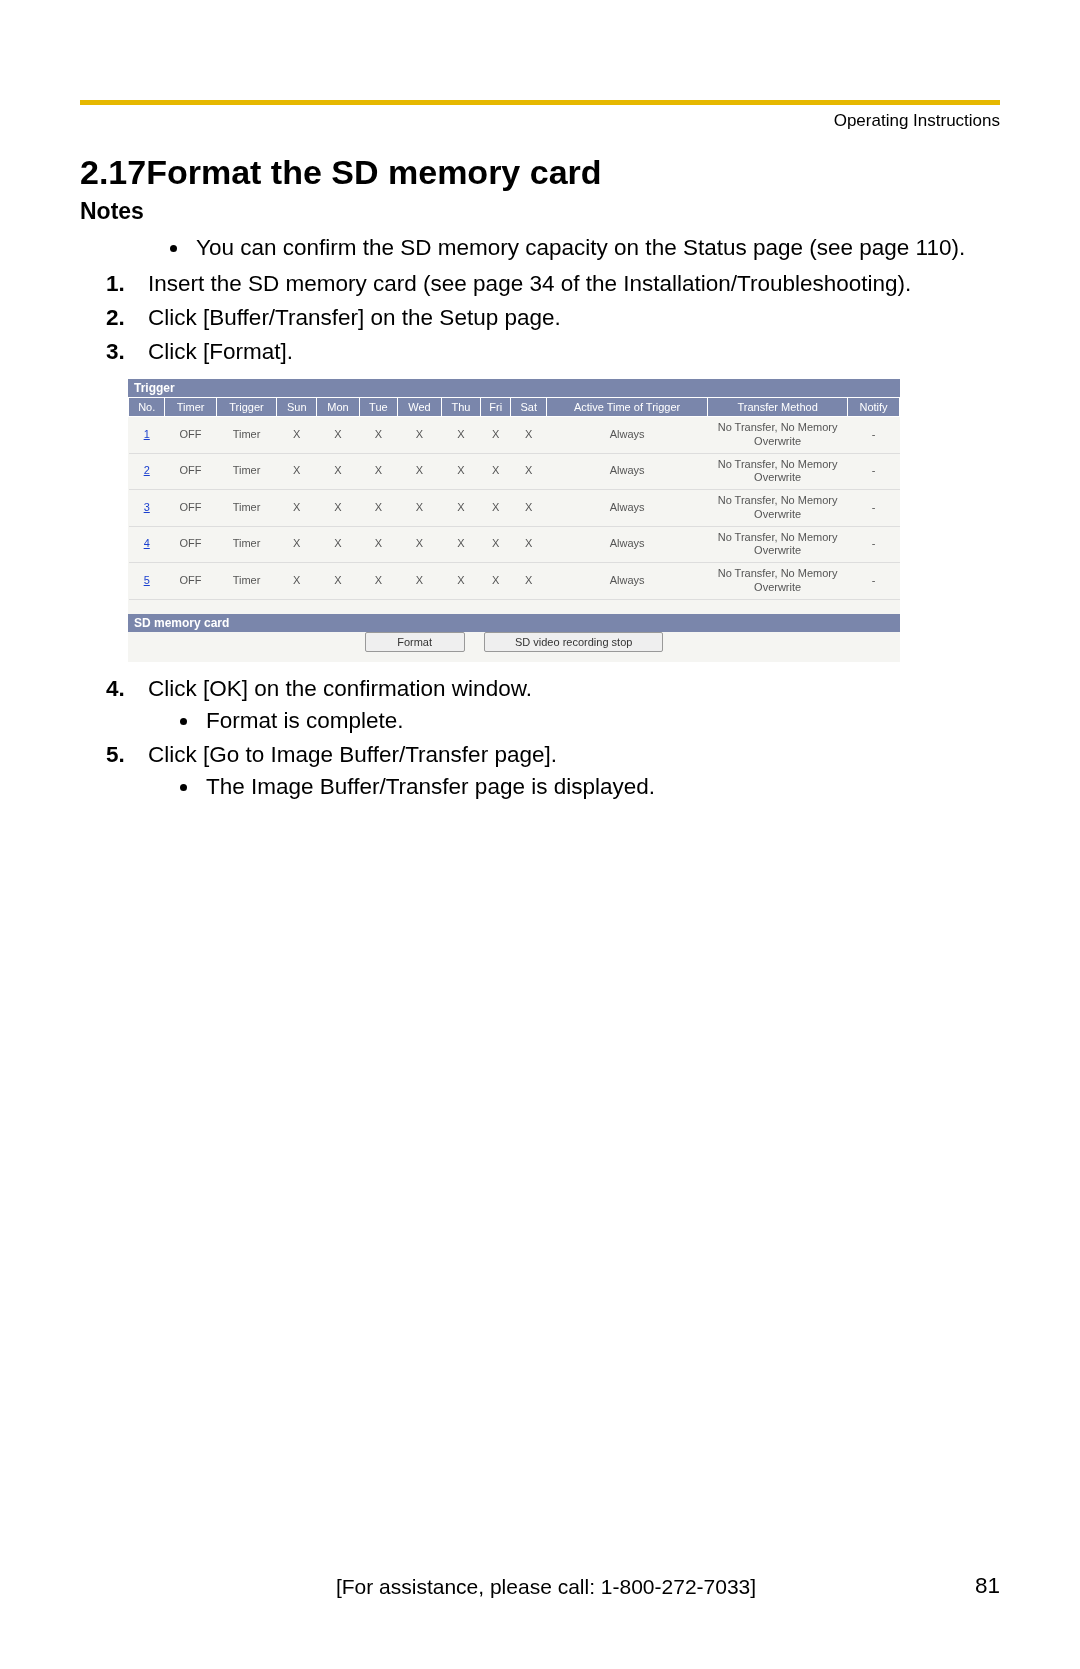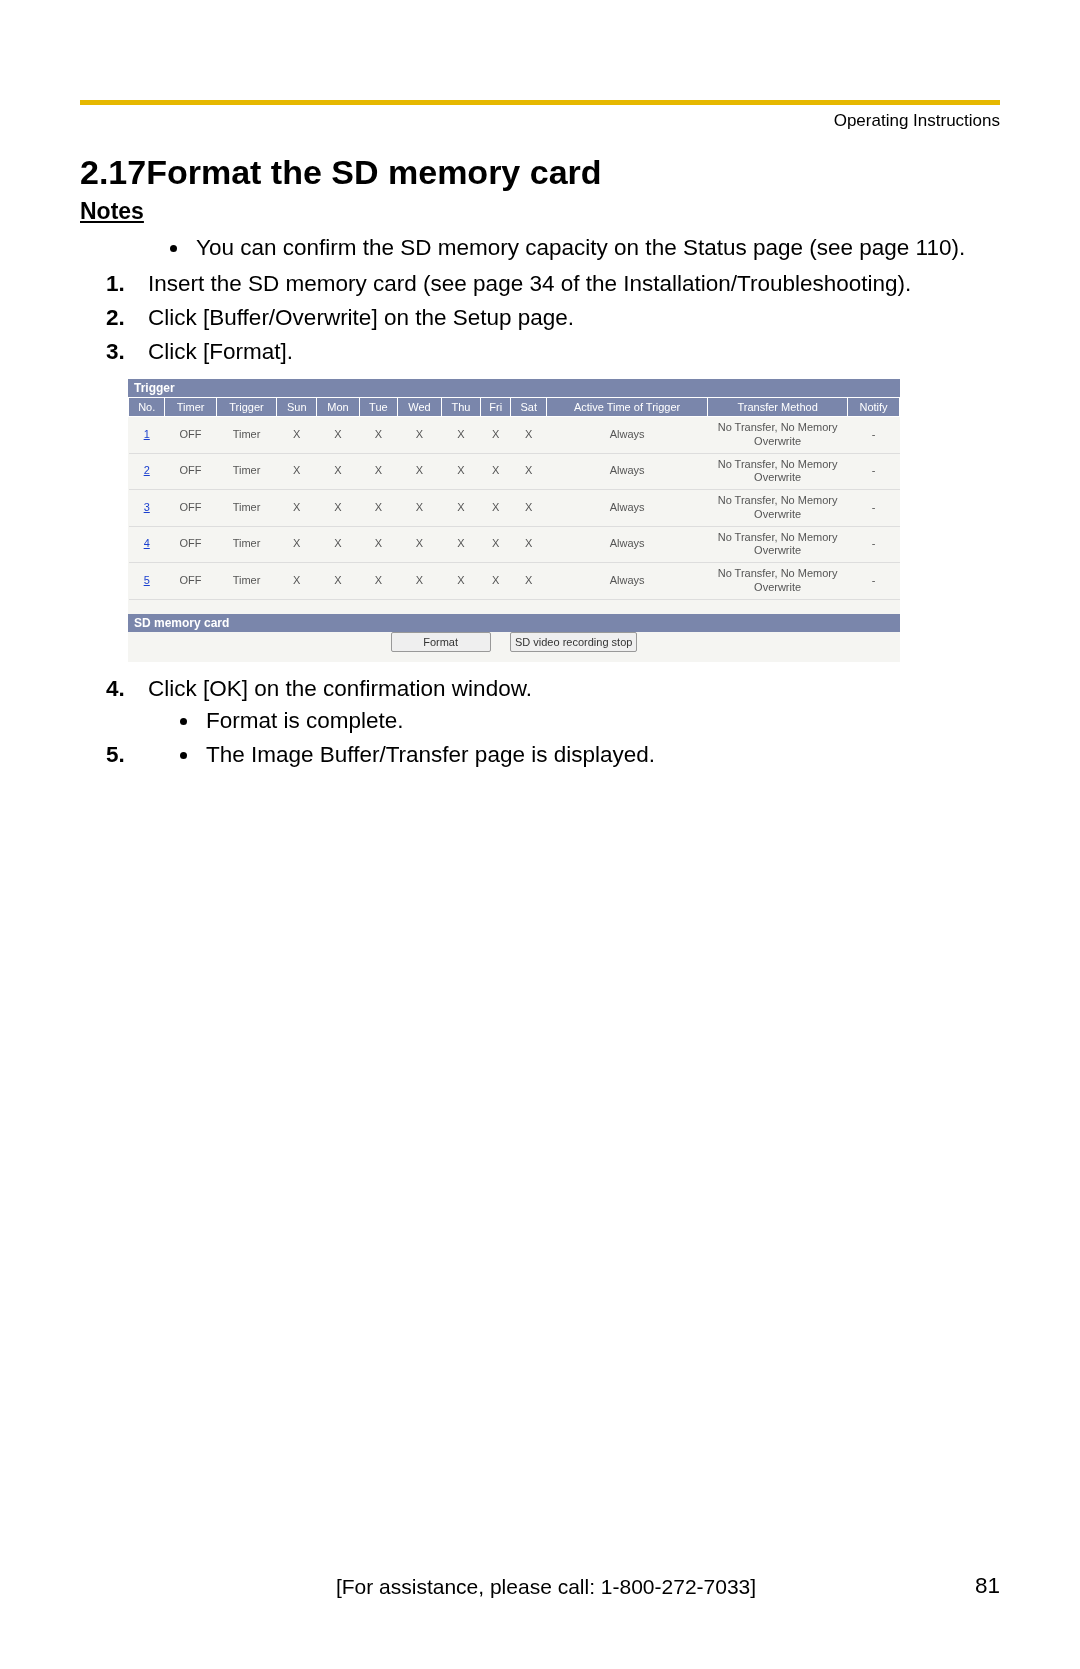--- a/index.html
+++ b/index.html
@@ -31,21 +31,20 @@
     margin: 0 0 6px 0;
   }
   .sec-num { display: inline-block; }
   .intro {
     font-size: 22.5px;
     margin: 0 0 22px 0;
   }
   .notes-title {
     font-size: 23px;
     font-weight: bold;
-    text-decoration: underline;
     margin: 0 0 10px 0;
   }
   ul.notes {
     margin: 0 0 10px 0;
     padding: 0 0 0 110px;
     list-style: disc;
     font-size: 22.5px;
   }
   ul.notes li { padding-left: 6px; margin-bottom: 4px; }
   ol.steps {
@@ -124,21 +123,21 @@
     font-size: 11px;
     color: #555;
   }
   .btnrow {
     text-align: center;
     padding: 0 0 10px 0;
   }
   .btn {
     display: inline-block;
     min-width: 100px;
-    padding: 3px 4px;
+    padding: 3px 30px;
     font-size: 11px;
     background: #efefef;
     border: 1px solid #999;
     border-radius: 2px;
     margin: 0 8px;
     color: #333;
   }
 
   .footer {
     position: absolute;
@@ -167,21 +166,21 @@
   </h1>
 
 
   <p class="notes-title">Notes</p>
   <ul class="notes">
     <li>You can confirm the SD memory capacity on the Status page (see page 110).</li>
   </ul>
 
   <ol class="steps">
     <li><span>Insert the SD memory card (see page 34 of the Installation/Troubleshooting).</span></li>
-    <li><span>Click [Buffer/Overwrite] on the Setup page.</span></li>
+    <li><span>Click [Buffer/Transfer] on the Setup page.</span></li>
     <li><span>Click [Format].</span></li>
   </ol>
 
   <div class="ui">
     <div class="panel-head">Trigger</div>
     <table class="trigger">
       <thead>
         <tr>
           <th>No.</th>
           <th>Timer</th>
@@ -286,20 +285,21 @@
   </div>
 
   <ol class="steps" start="4" style="counter-reset: step 3;">
     <li>
       <span>Click [OK] on the confirmation window.</span>
       <ul>
           <li>Format is complete.</li>
         </ul>
     </li>
     <li>
+      <span>Click [Go to Image Buffer/Transfer page].</span>
       <ul>
           <li>The Image Buffer/Transfer page is displayed.</li>
         </ul>
     </li>
   </ol>
 </div>
 
 <div class="footer">[For assistance, please call: 1-800-272-7033]</div>
 <div class="page-num">81</div>
 

